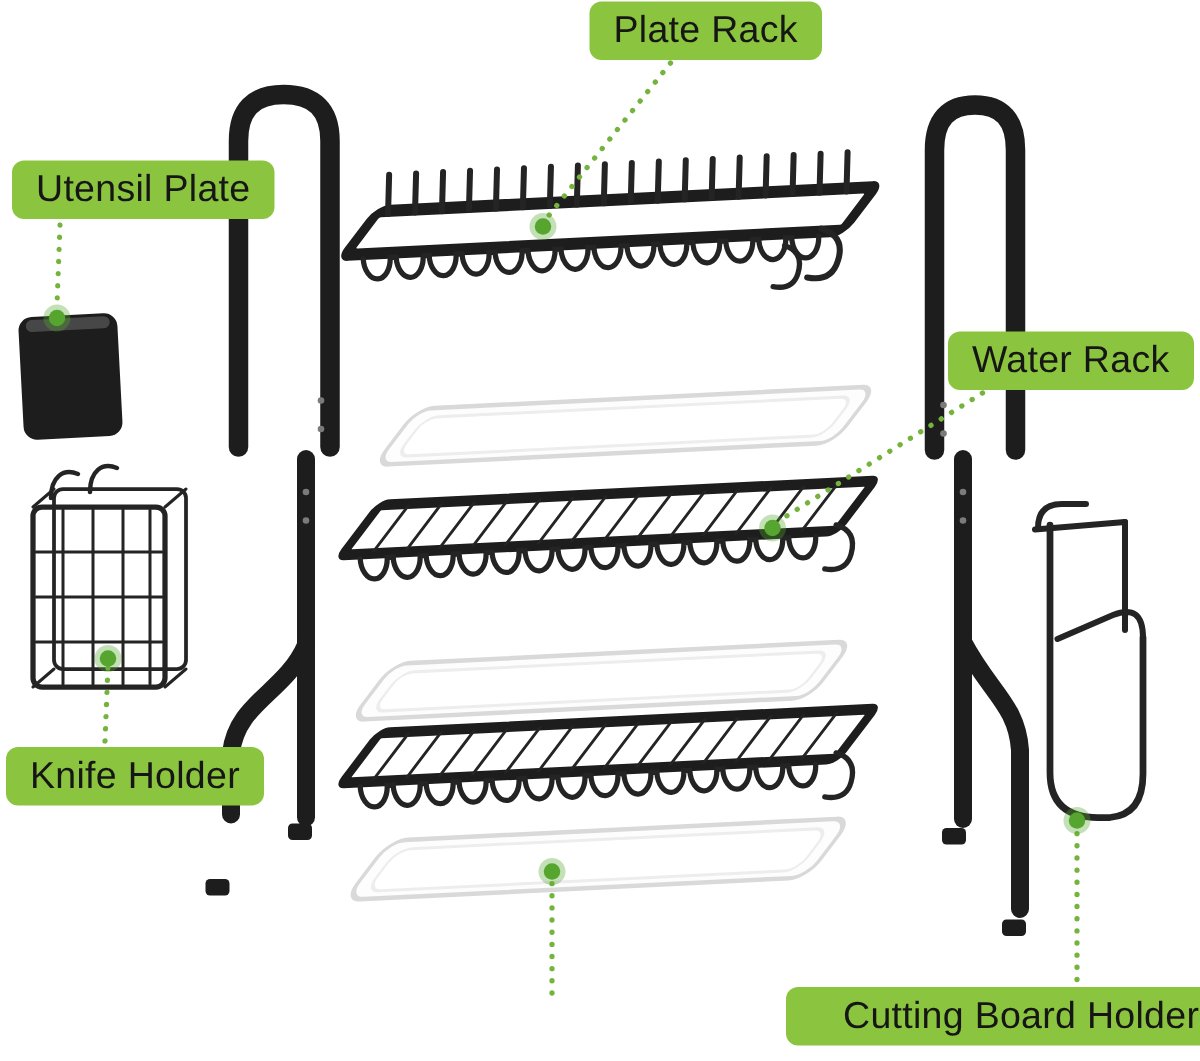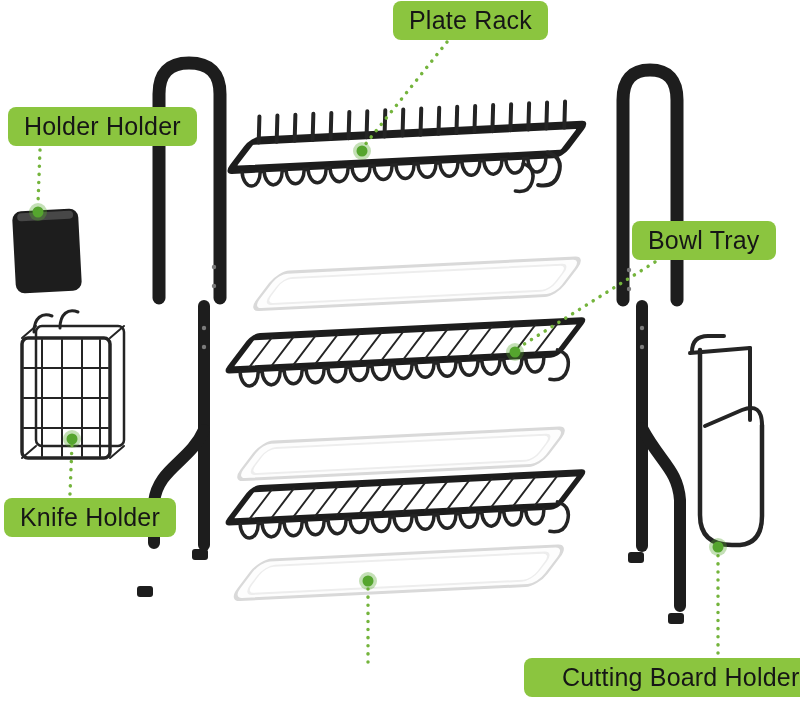--- a/index.html
+++ b/index.html
@@ -164,18 +164,18 @@
         <circle class="dot-halo" cx="368" cy="581" r="9"></circle>
         <circle class="dot-core" cx="368" cy="581" r="5.5"></circle>
       </g>
   <g>
         <circle class="dot-halo" cx="718" cy="547" r="9"></circle>
         <circle class="dot-core" cx="718" cy="547" r="5.5"></circle>
       </g>
 </svg>
 
   <div class="label" style="left:393px;top:1px;">Plate Rack</div>
-  <div class="label" style="left:8px;top:107px;">Holder Holder</div>
-  <div class="label" style="left:632px;top:221px;">Bowl Tray</div>
+  <div class="label" style="left:8px;top:107px;">Utensil Plate</div>
+  <div class="label" style="left:632px;top:221px;">Water Rack</div>
   <div class="label" style="left:4px;top:498px;text-align:center;">Knife Holder</div>
   <div class="label" style="left:524px;top:658px;padding-left:38px;">Cutting Board Holder</div>
 
 </div>
 
 </body></html>

